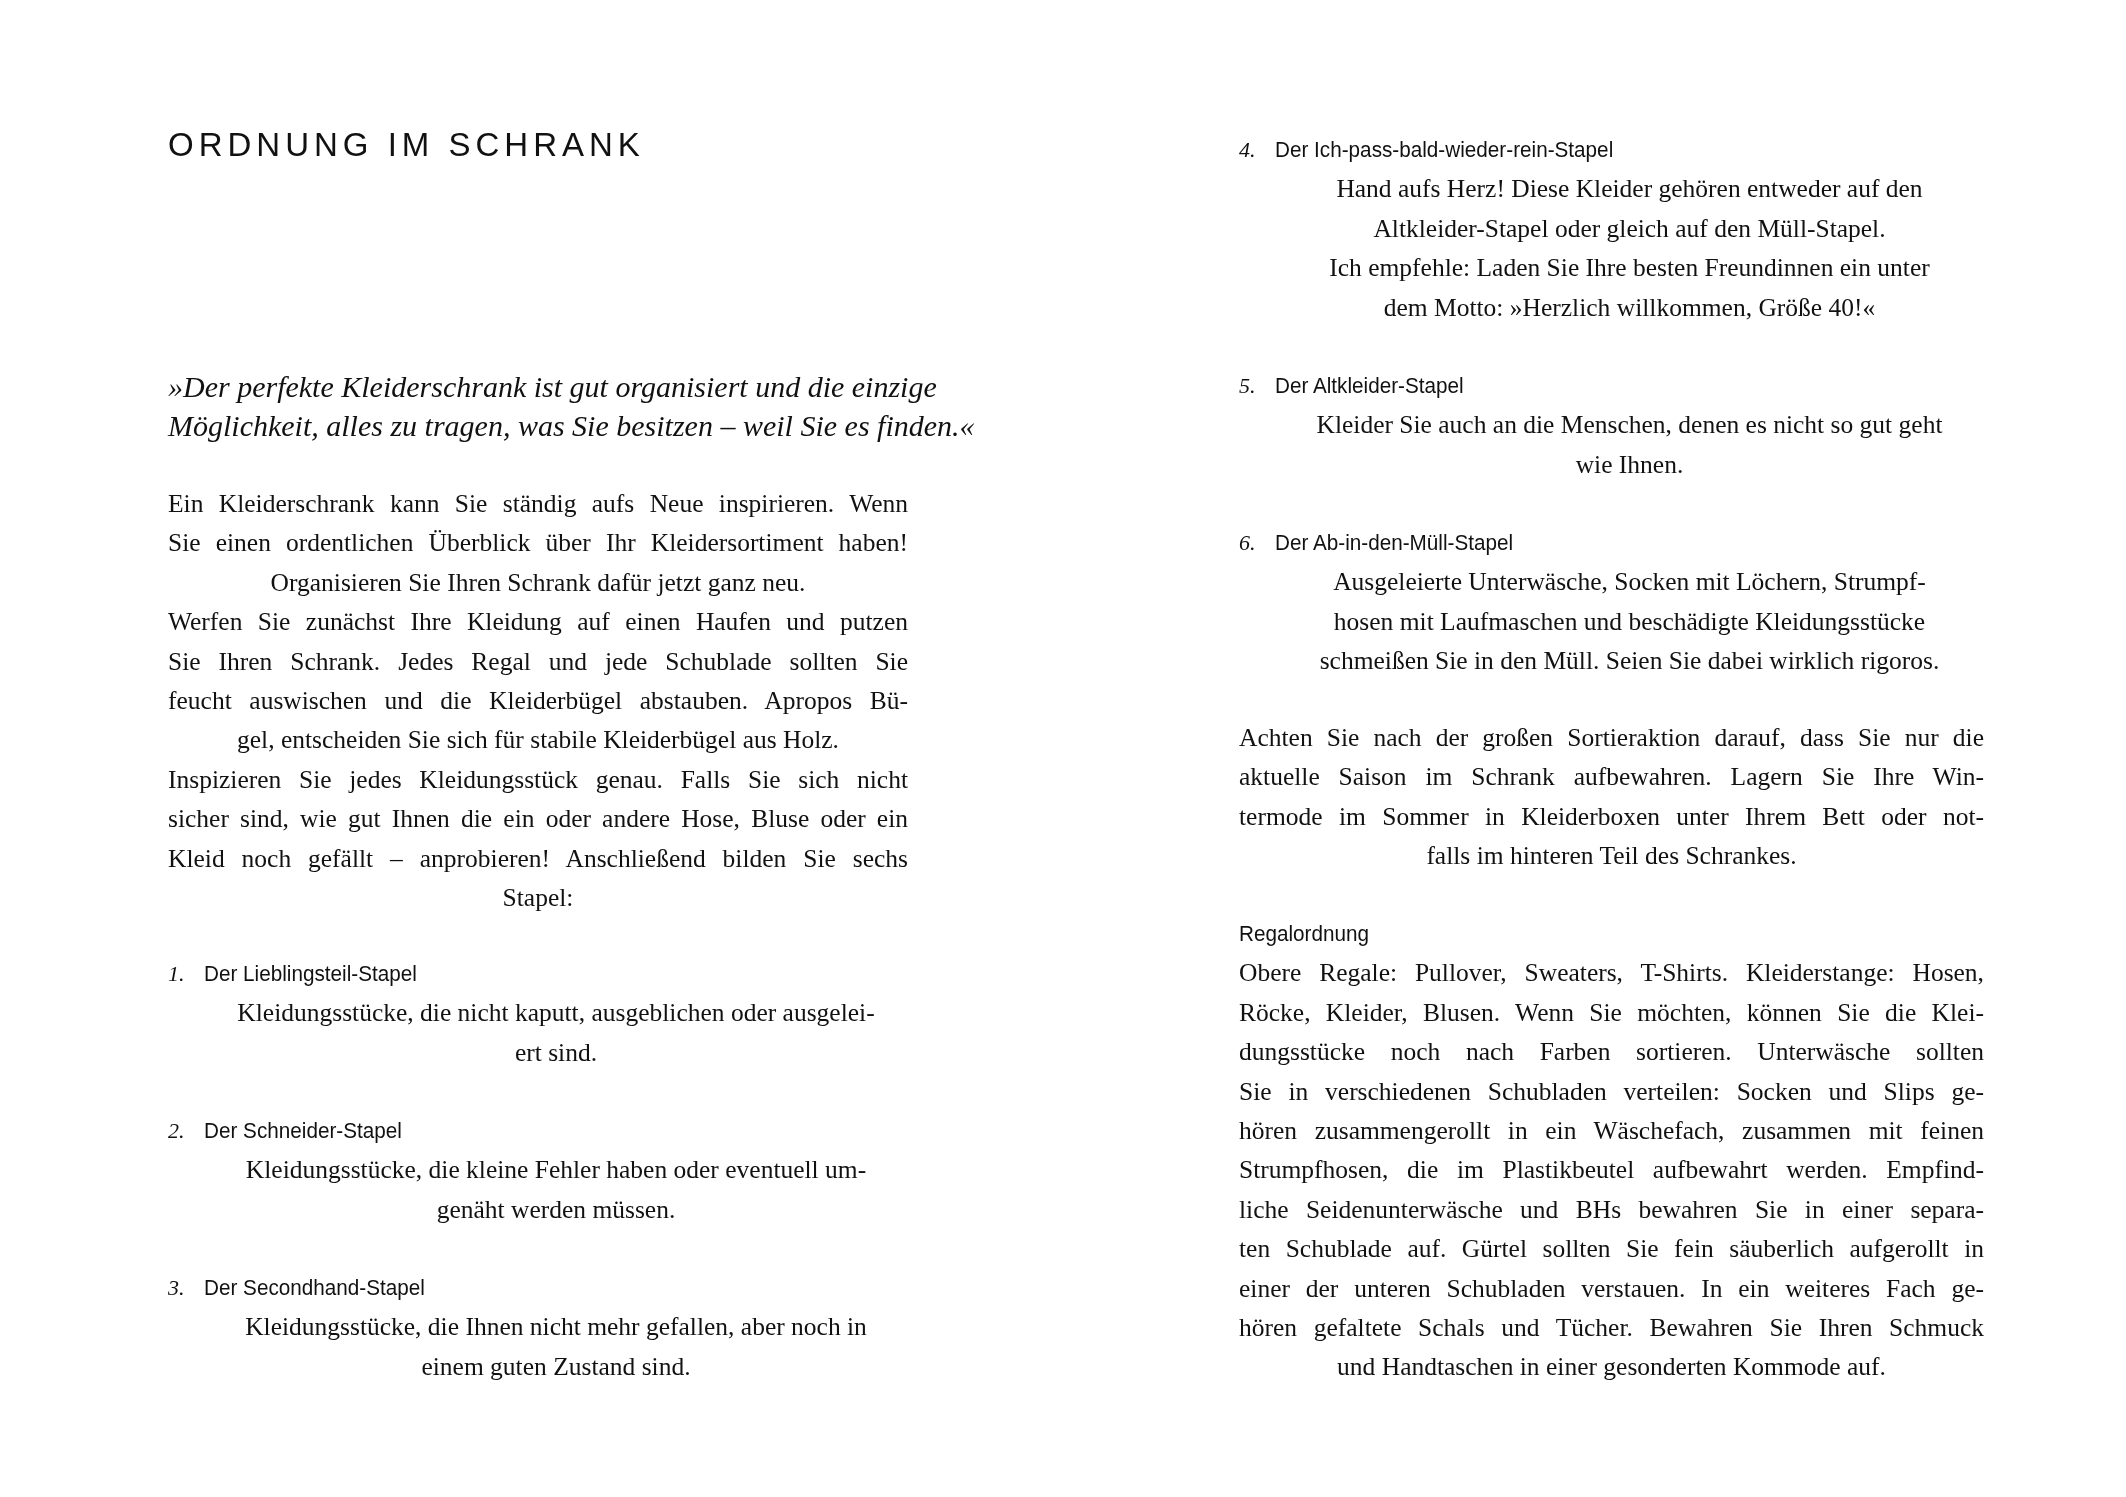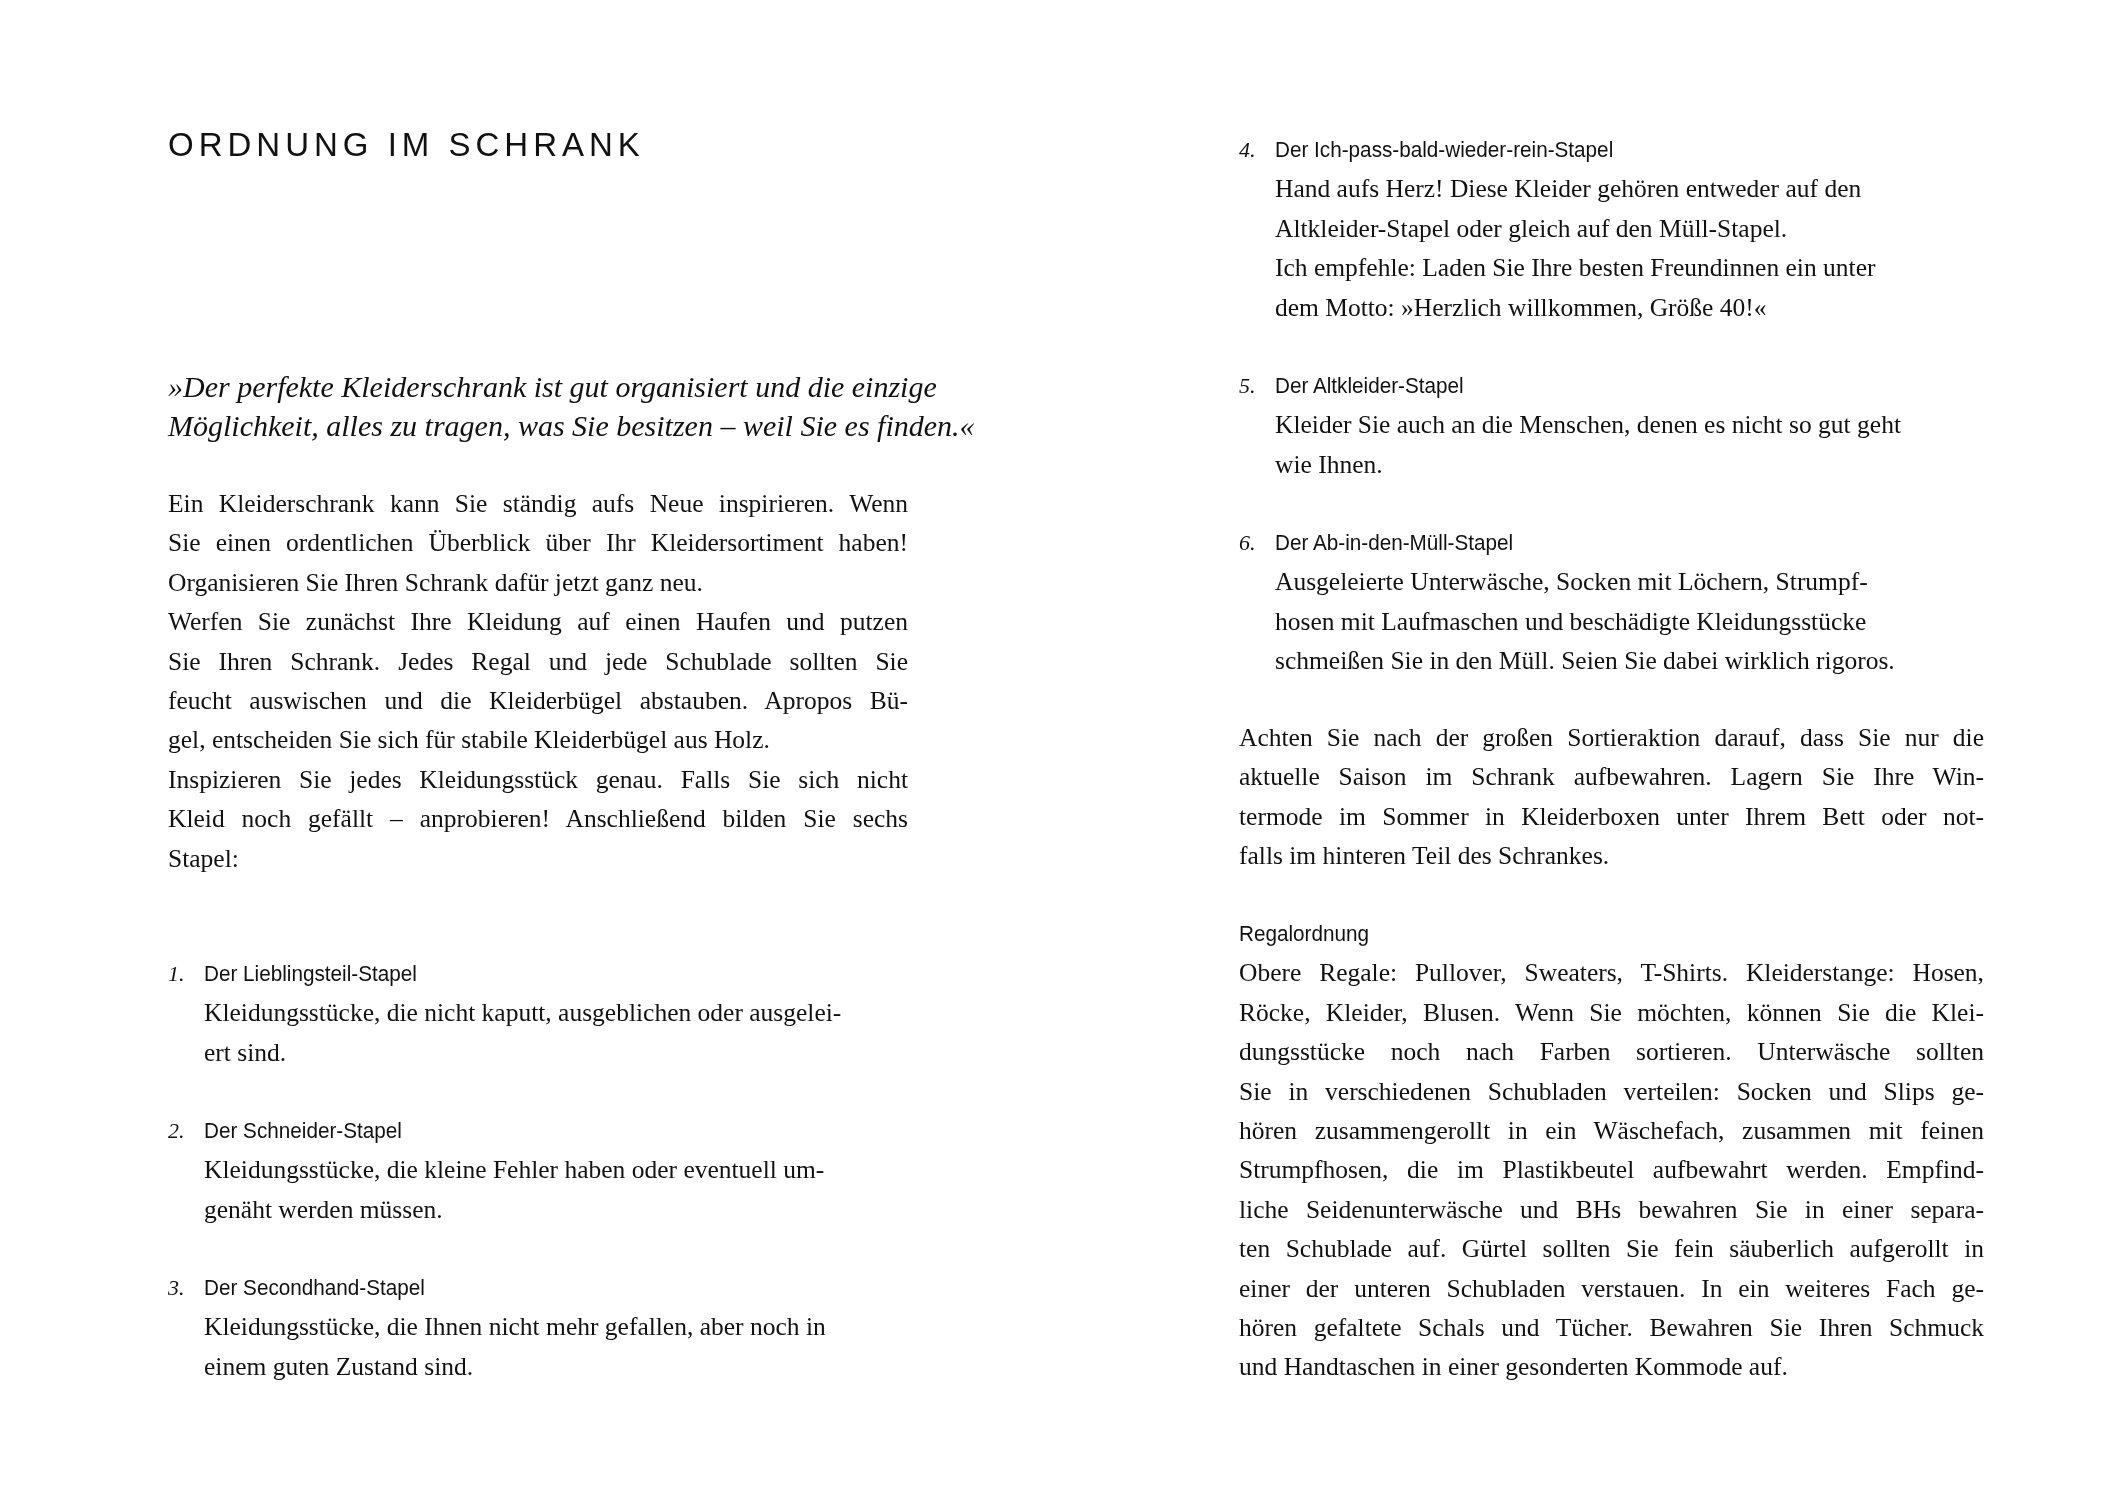--- a/index.html
+++ b/index.html
@@ -8,21 +8,21 @@
   .left { left:120px; width:740px; }
   .right { left:1191px; width:745px; }
   .title {
     position:absolute; left:0; top:126px;
     font-family:"Liberation Sans", sans-serif; font-size:33px; letter-spacing:5px;
     font-weight:400; color:#111; white-space:nowrap;
   }
   .block { position:absolute; left:0; width:100%; }
   .line {
     font-family:"Liberation Serif", serif; font-size:25.5px; line-height:39.4px;
-    white-space:nowrap; color:#111;
+    white-space:nowrap; color:#111;text-align:center;
   }
   .quote .line { font-style:italic; font-size:30px; }
   .justify { text-align:justify; text-align-last:justify; }
   .heading {
     font-family:"Liberation Sans", sans-serif; font-size:22.5px; line-height:39.4px;
     white-space:nowrap; color:#111; transform:scaleX(0.92); transform-origin:left center;
   }
   .item { position:absolute; left:0; width:100%; }
   .num {
     position:absolute; left:0; top:0;
@@ -47,20 +47,21 @@
 
   <div class="block" style="top:484px;">
     <div class="line justify">Ein Kleiderschrank kann Sie ständig aufs Neue inspirieren. Wenn</div>
     <div class="line justify">Sie einen ordentlichen Überblick über Ihr Kleidersortiment haben!</div>
     <div class="line">Organisieren Sie Ihren Schrank dafür jetzt ganz neu.</div>
     <div class="line justify">Werfen Sie zunächst Ihre Kleidung auf  einen Haufen und putzen</div>
     <div class="line justify">Sie Ihren Schrank. Jedes Regal und jede Schublade sollten Sie</div>
     <div class="line justify">feucht auswischen und die Kleiderbügel abstauben. Apropos Bü-</div>
     <div class="line">gel, entscheiden Sie sich für stabile Kleiderbügel aus Holz.</div>
     <div class="line justify">Inspizieren Sie jedes Kleidungsstück genau. Falls Sie sich nicht</div>
+    <div class="line justify">sicher sind, wie gut Ihnen die ein oder andere Hose, Bluse oder ein</div>
     <div class="line justify">Kleid noch gefällt – anprobieren! Anschließend bilden Sie sechs</div>
     <div class="line">Stapel:</div>
   </div>
 
   <div class="item" style="top:954px;">
     <span class="num">1.</span>
     <div class="item-body">
       <div class="heading">Der Lieblingsteil-Stapel</div>
       <div class="line">Kleidungsstücke, die nicht kaputt, ausgeblichen oder ausgelei-</div>
       <div class="line">ert sind.</div>

